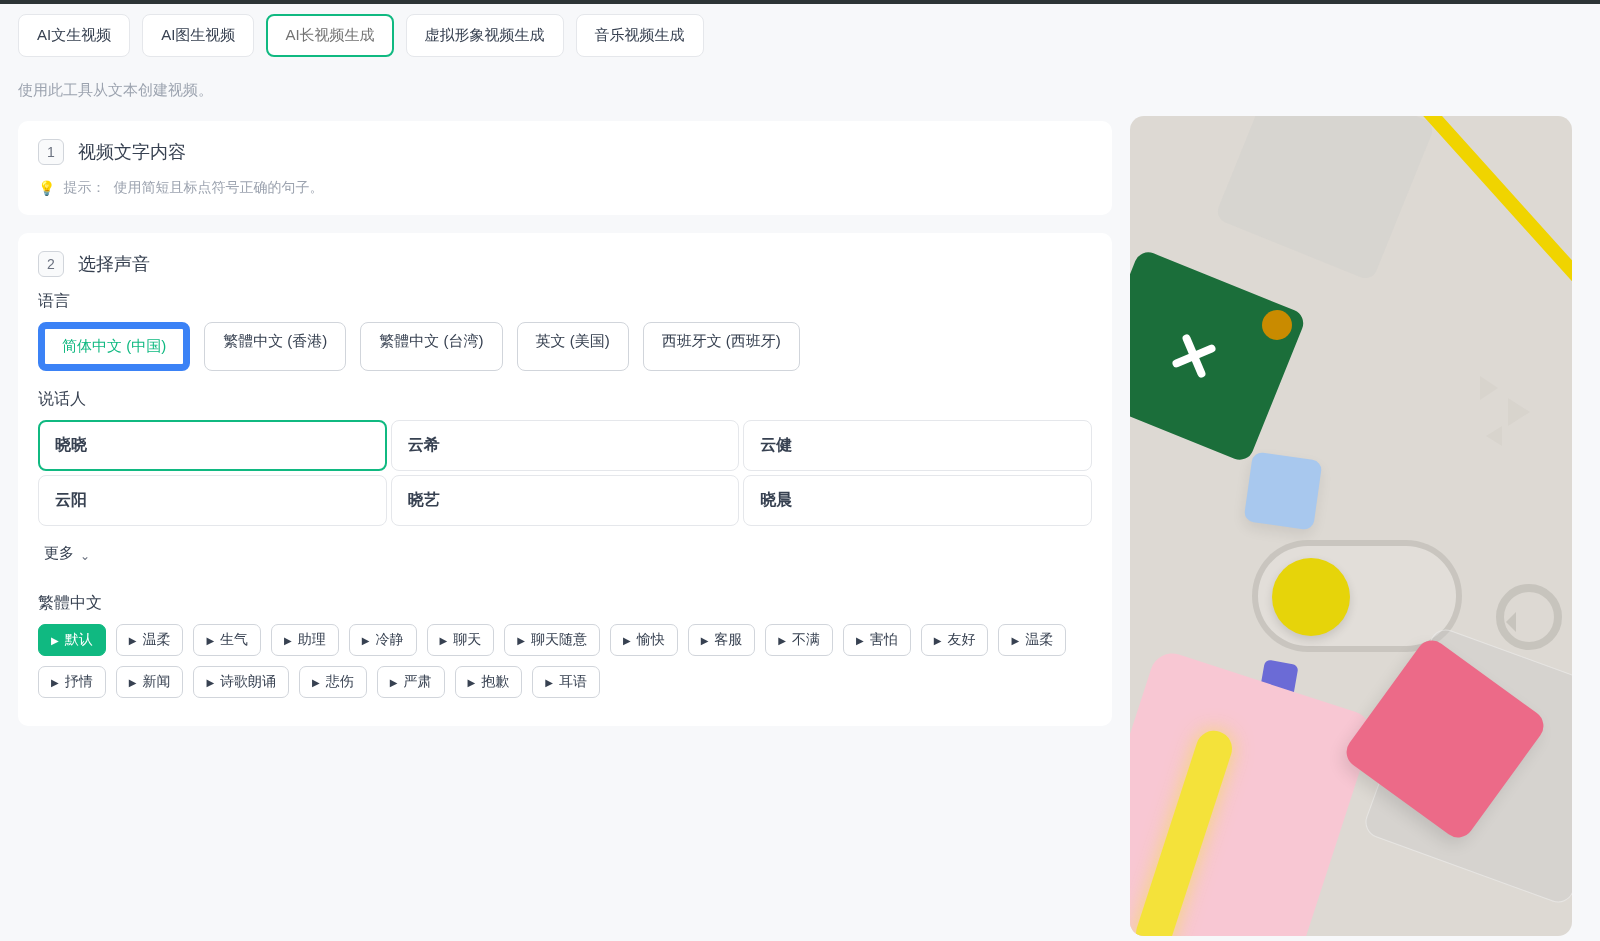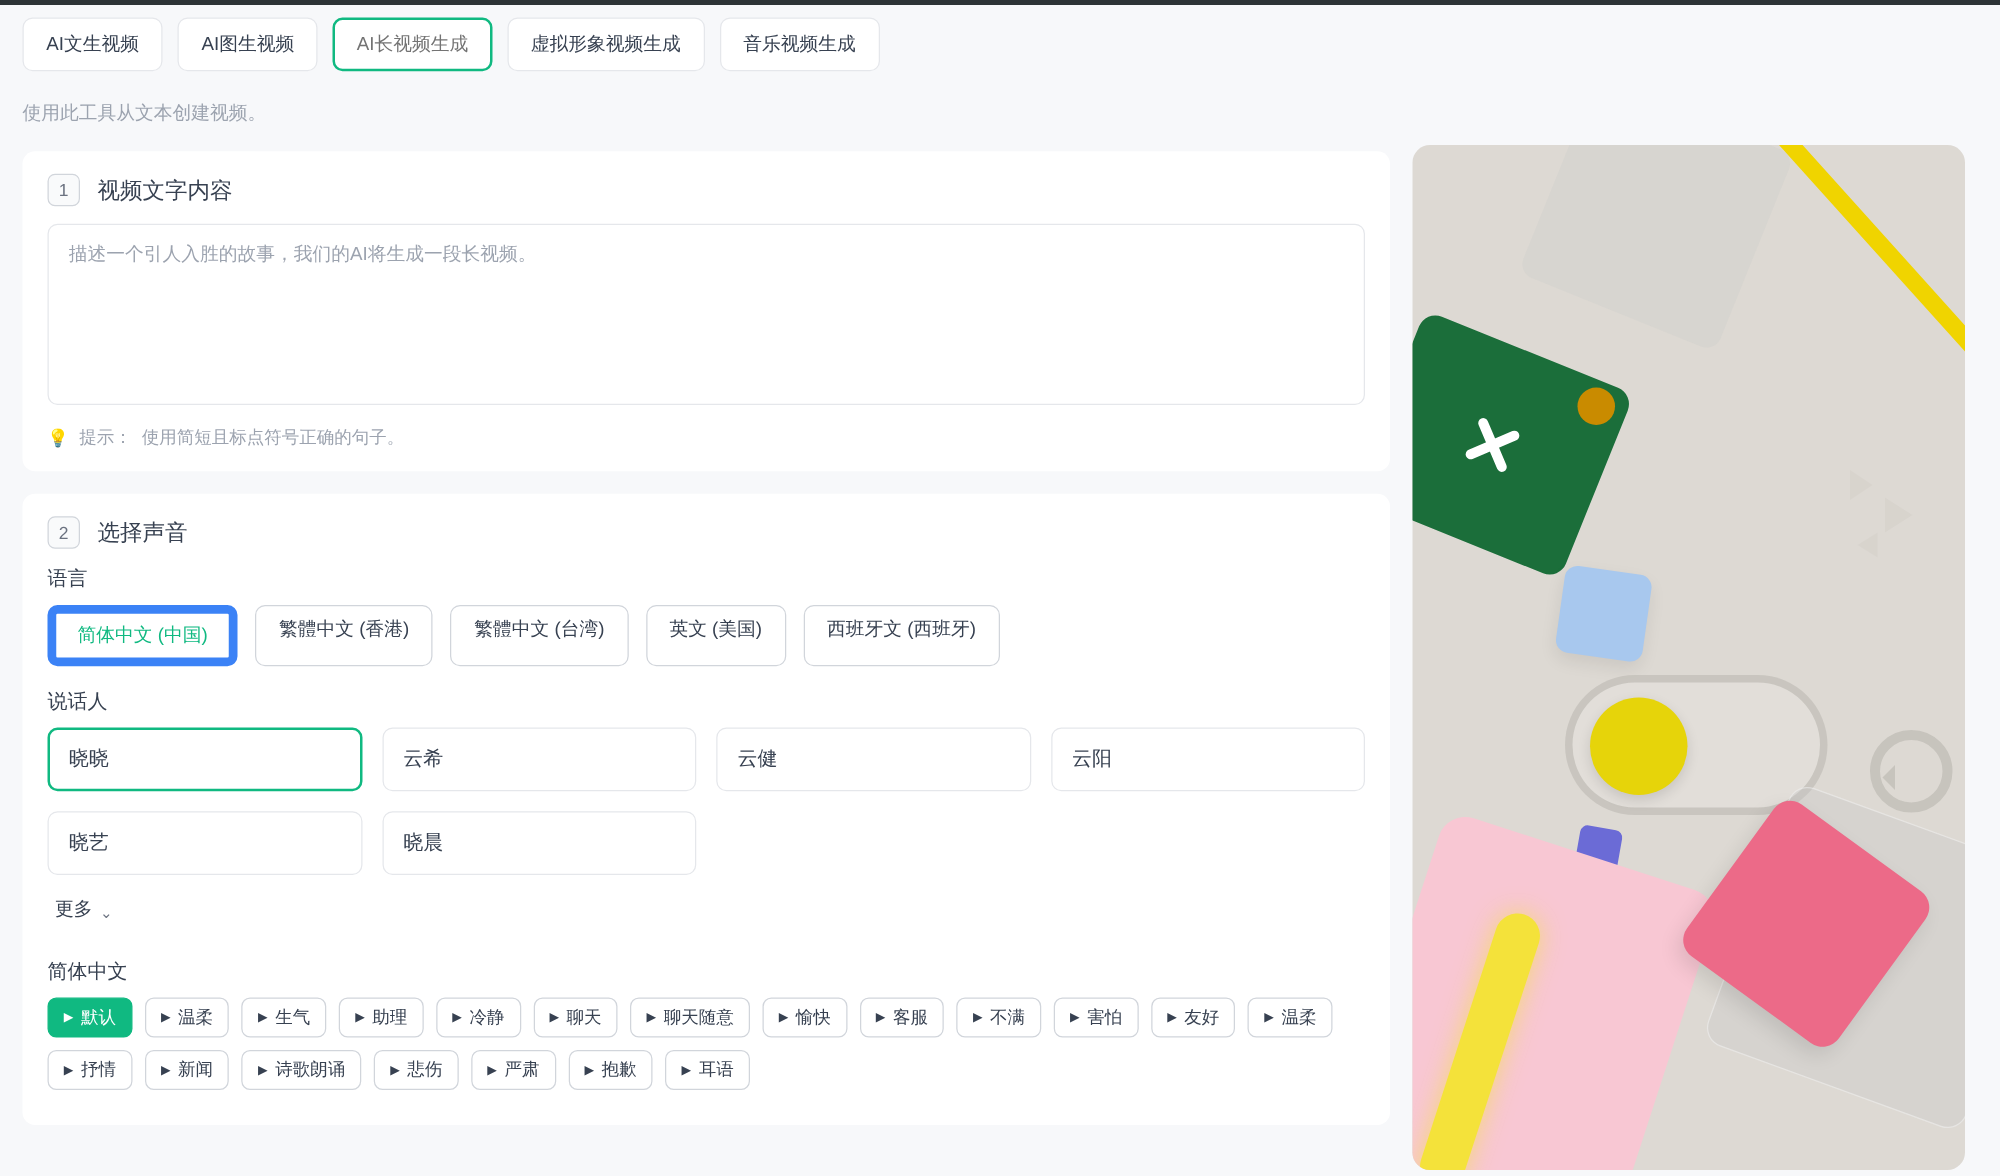--- a/index.html
+++ b/index.html
@@ -125,23 +125,24 @@
   cursor: pointer;
   color: #374151;
 }
 .chip.active {
   border: 7px solid #3b82f6;
   color: #10b981;
   padding: 8px 17px;
 }
 .speaker-grid {
   display: grid;
-  grid-template-columns: 1fr 1fr 1fr 1fr;
-  gap: 16px;
+  grid-template-columns: 1fr 1fr 1fr;
+  gap: 4px;
   margin-bottom: 14px;
+  font-weight: bold;
 }
 .speaker {
   border: 1px solid #e5e7eb;
   border-radius: 8px;
   padding: 14px 16px;
   font-size: 16px;
   cursor: pointer;
   color: #374151;
 }
 .speaker.active {
@@ -230,21 +231,20 @@
         <div class="tab">虚拟形象视频生成</div>
         <div class="tab">音乐视频生成</div>
       </div>
     <div class="subtitle">使用此工具从文本创建视频。</div>
 
     <div class="card">
       <div class="section-hdr">
         <span class="step-num">1</span>
         <span class="section-title">视频文字内容</span>
       </div>
-      <textarea class="textarea" placeholder="描述一个引人入胜的故事，我们的AI将生成一段长视频。" style=""></textarea>
       <div class="hint">
         <span class="bulb">💡</span>
         <span>提示：</span>
         <span>使用简短且标点符号正确的句子。</span>
       </div>
     </div>
 
     <div class="card">
       <div class="section-hdr">
         <span class="step-num">2</span>
@@ -267,21 +267,21 @@
           <div class="speaker">云健</div>
           <div class="speaker">云阳</div>
           <div class="speaker">晓艺</div>
           <div class="speaker">晓晨</div>
         </div>
       <div class="more">
         <span>更多</span>
         <span class="chev">⌄</span>
       </div>
 
-      <div class="label">简体中文</div>
+      <div class="label">繁體中文</div>
       <div class="style-row" id="styles">
           <div class="style-chip active">
             <span class="play-icon">▶</span>
             <span>默认</span>
           </div>
           <div class="style-chip">
             <span class="play-icon">▶</span>
             <span>温柔</span>
           </div>
           <div class="style-chip">

